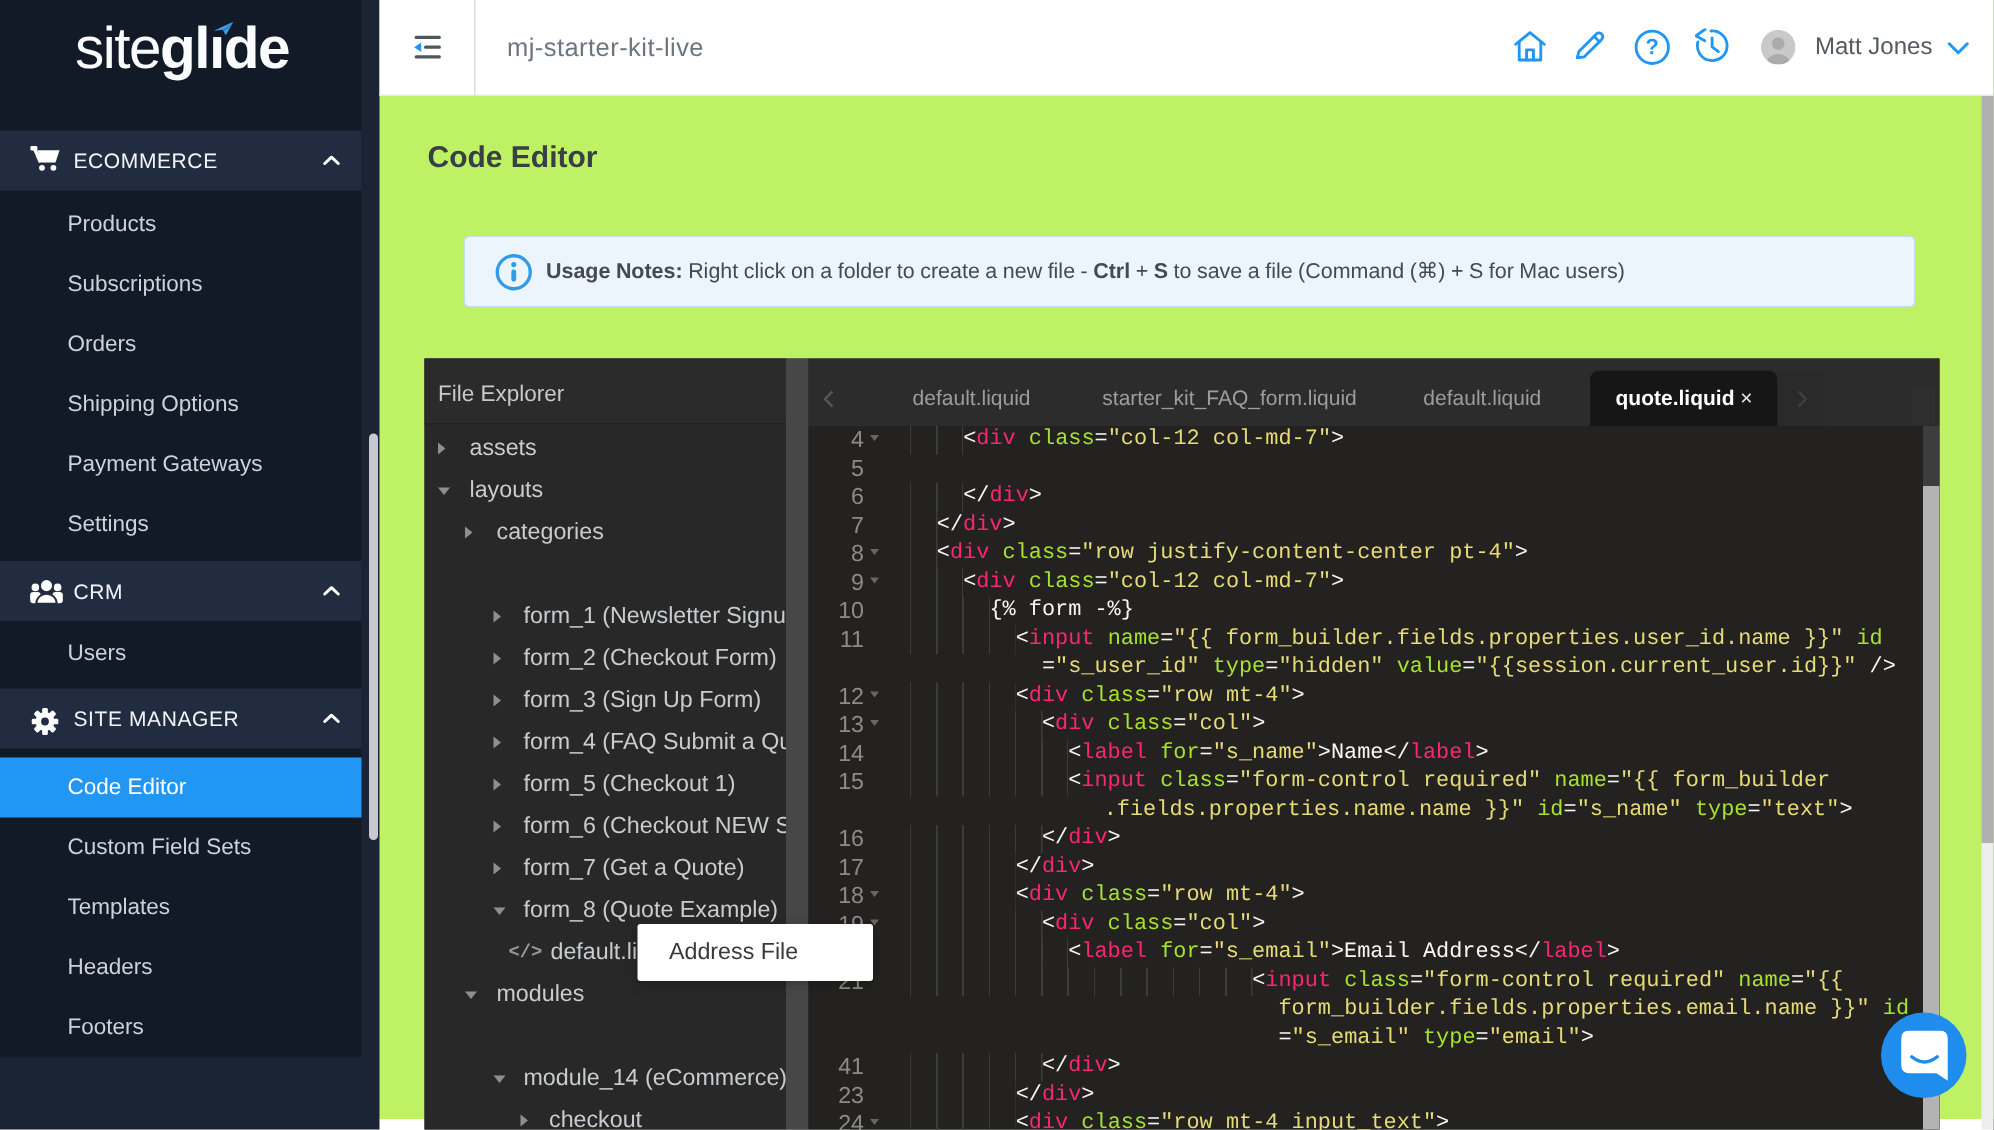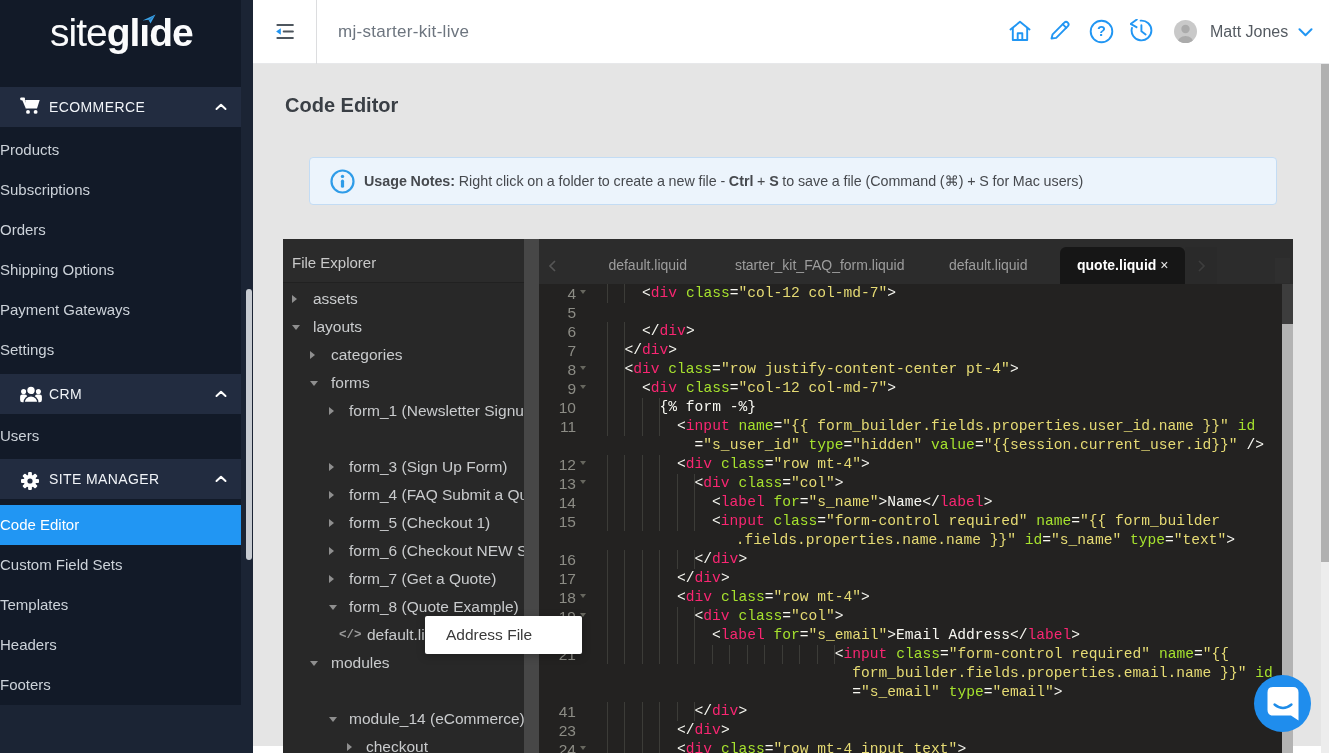--- a/index.html
+++ b/index.html
@@ -1,24 +1,24 @@
 <!DOCTYPE html>
 <html><head><meta charset="utf-8"><style>
 * {margin:0;padding:0;box-sizing:border-box}
 html,body {width:1329px;height:753px;overflow:hidden;font-family:"Liberation Sans",sans-serif}
-#stage {position:absolute;left:0;top:0;width:1329px;height:746px;background:#e5e5e5}
+#stage {position:absolute;left:0;top:0;width:1329px;height:746px;background:#bef264}
 
 #sidebar {position:absolute;left:0;top:0;width:253px;height:753px;background:#1b2434}
 #sidecol {position:absolute;left:0;top:0;width:241px;height:705px;background:#121a28}
 #logo {position:absolute;left:0;top:0;width:241px;height:70px}
 #logotxt {position:absolute;left:50px;top:13px;font-size:39px;line-height:39px;color:#fafbfc;letter-spacing:-1px}
 #logotxt b{font-weight:700}
 .nh {position:absolute;left:0;width:241px;height:40px;background:#222c40;color:#f1f4f8;font-size:14px;letter-spacing:0.4px;line-height:40px}
 .nh span {position:absolute;left:49px}
-.ni {position:absolute;left:0;width:241px;height:40px;color:#ccd2d9;font-size:15px;line-height:40px;}
+.ni {position:absolute;left:0;width:241px;height:40px;color:#ccd2d9;font-size:15px;line-height:40px;padding-left:45px}
 .ni.act {background:#2196f3;color:#fff}
 #sthumb {position:absolute;left:246px;top:289px;width:6px;height:271px;background:#c7cbd1;border-radius:3px}
 
 #topbar {position:absolute;left:253px;top:0;width:1076px;height:64px;background:#fff;border-bottom:1px solid #e7e8ea}
 #tdivider {position:absolute;left:63px;top:0;width:1px;height:64px;background:#dcdddf}
 #sitename {position:absolute;left:85px;top:0;line-height:64px;font-size:17px;letter-spacing:0.3px;color:#6d757f}
 #uname {position:absolute;left:957px;top:0;line-height:64px;font-size:16px;color:#545a61}
 
 #title {position:absolute;left:285px;top:94px;font-size:20px;font-weight:700;color:#3a3f45}
 #alert {position:absolute;left:309px;top:157px;width:968px;height:48px;background:#ecf4fc;border:1px solid #c3dcf4;border-radius:4px}
@@ -196,27 +196,27 @@
           <span class="tt" style="left:30px">assets</span>
         </div>
 <div class="trow" style="top:74px">
           <span class="arr-e" style="left:9px"></span>
           <span class="tt" style="left:30px">layouts</span>
         </div>
 <div class="trow" style="top:102px">
           <span class="arr-c" style="left:27px"></span>
           <span class="tt" style="left:48px">categories</span>
         </div>
-<div class="trow" style="top:130px">
-          <span class="arr-e" style="left:27px"></span>
-          <span class="tt" style="left:48px">forms</span>
-        </div>
 <div class="trow" style="top:158px">
           <span class="arr-c" style="left:46px"></span>
           <span class="tt" style="left:66px">form_1 (Newsletter Signup)</span>
+        </div>
+<div class="trow" style="top:186px">
+          <span class="arr-c" style="left:46px"></span>
+          <span class="tt" style="left:66px">form_2 (Checkout Form)</span>
         </div>
 <div class="trow" style="top:214px">
           <span class="arr-c" style="left:46px"></span>
           <span class="tt" style="left:66px">form_3 (Sign Up Form)</span>
         </div>
 <div class="trow" style="top:242px">
           <span class="arr-c" style="left:46px"></span>
           <span class="tt" style="left:66px">form_4 (FAQ Submit a Question)</span>
         </div>
 <div class="trow" style="top:270px">

